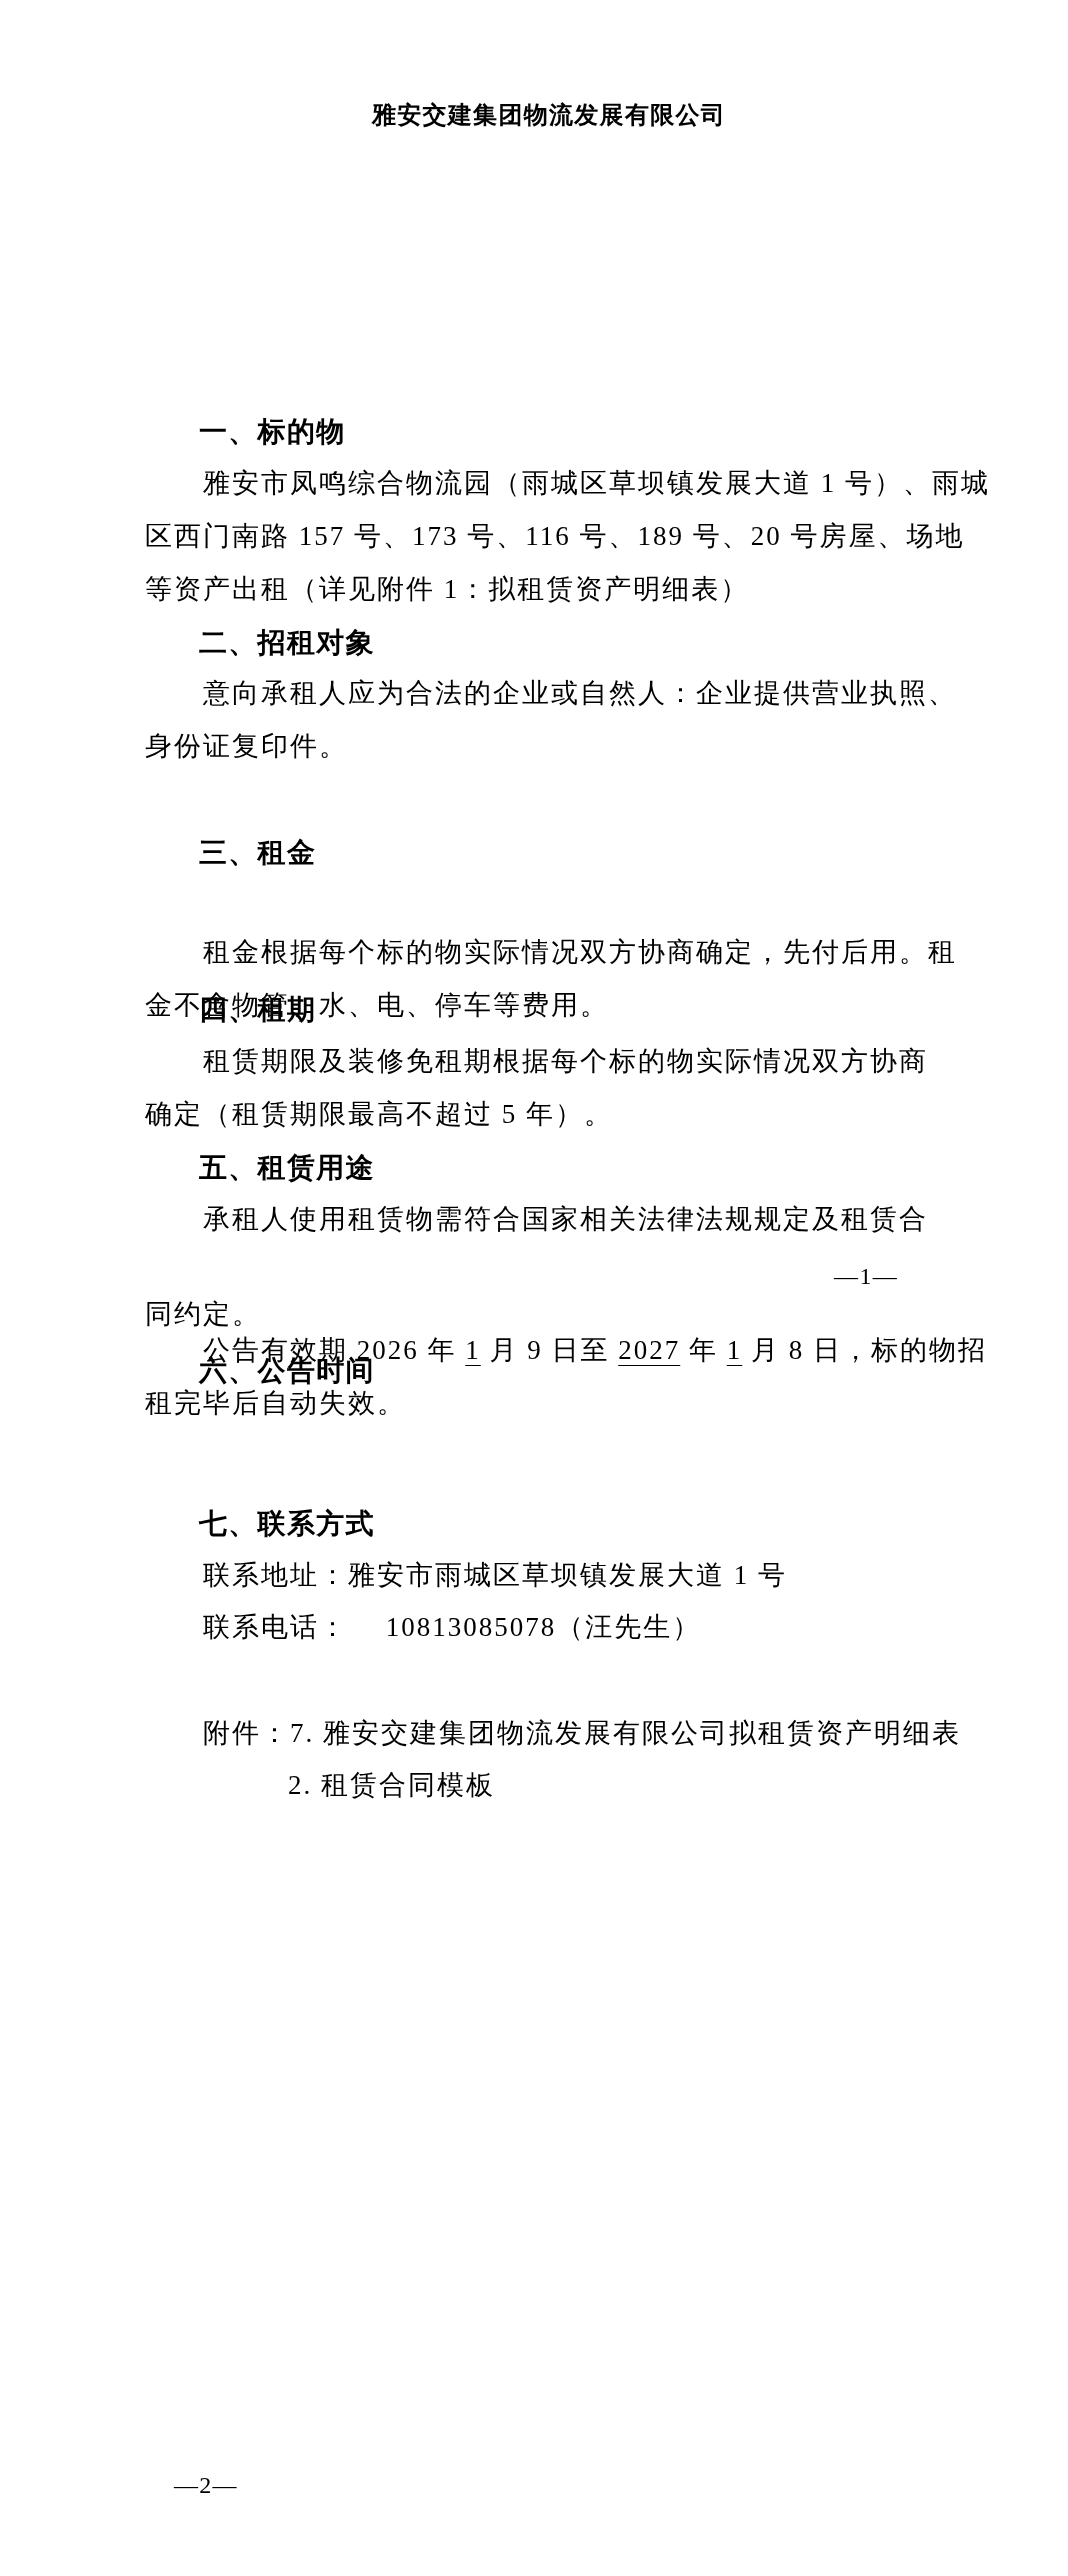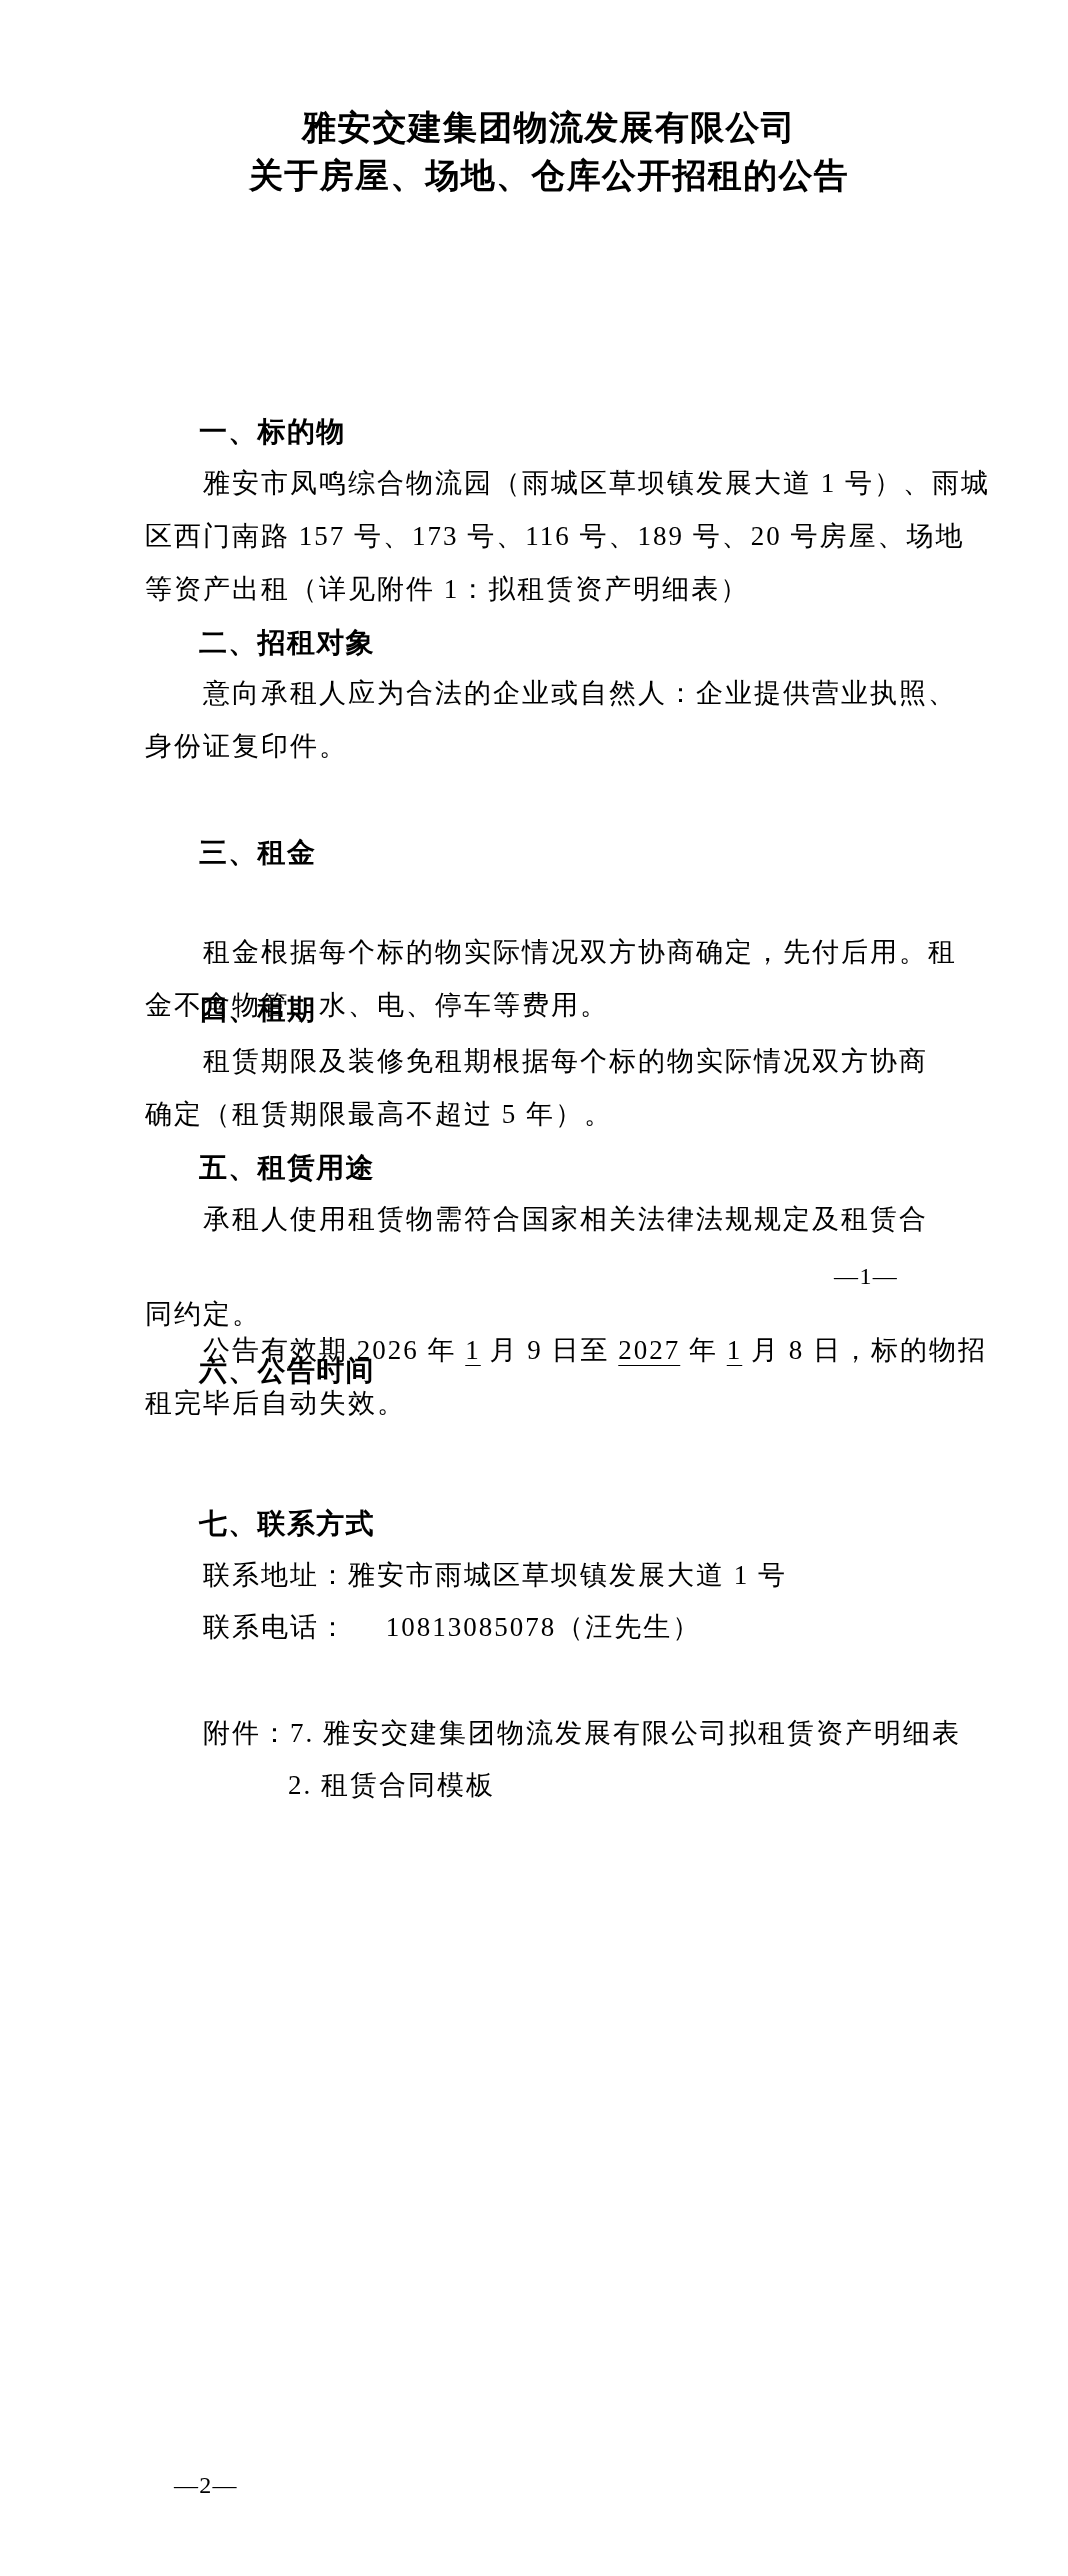--- a/index.html
+++ b/index.html
@@ -24,25 +24,25 @@
   .heading{
     font-family:"Liberation Sans","DejaVu Sans",sans-serif;
     font-weight:700;
     font-size:28px;
     letter-spacing:1.3px;
     padding-left:54px;
   }
   .title{
     position:absolute;
     left:145px;
-    top:104px;
+    top:91px;
     width:808px;
     text-align:center;
     font-weight:700;
-    font-size:34px;
+    font-size:24px;
     line-height:48px;
     letter-spacing:1.3px;
   }
   .pagenum{
     position:absolute;
     font-size:24px;
     line-height:27px;
     letter-spacing:1.3px;
   }
   .useg{
@@ -51,21 +51,20 @@
     text-underline-offset:6px;
   }
 </style>
 </head>
 <body>
 
 <div class="page">
 
   <div class="title">
       <div><span>雅安交建集团物流发展有限公司</span></div>
-      <div><span>关于房屋、场地、仓库公开招租的公告</span></div>
     </div>
 
 
   <div class="blk heading" style="top:405px">一、标的物</div>
   <div class="blk" style="top:457px"><div><span>　　雅安市凤鸣综合物流园（雨城区草坝镇发展大道 1 号）、雨城</span></div><div><span>区西门南路 157 号、173 号、116 号、189 号、20 号房屋、场地</span></div><div><span>等资产出租（详见附件 1：拟租赁资产明细表）</span></div></div>
 
   <div class="blk heading" style="top:616px">二、招租对象</div>
   <div class="blk" style="top:667px"><div><span>　　意向承租人应为合法的企业或自然人：企业提供营业执照、</span></div><div><span>身份证复印件。</span></div></div>
 
   <div class="blk heading" style="top:826px">三、租金</div>

